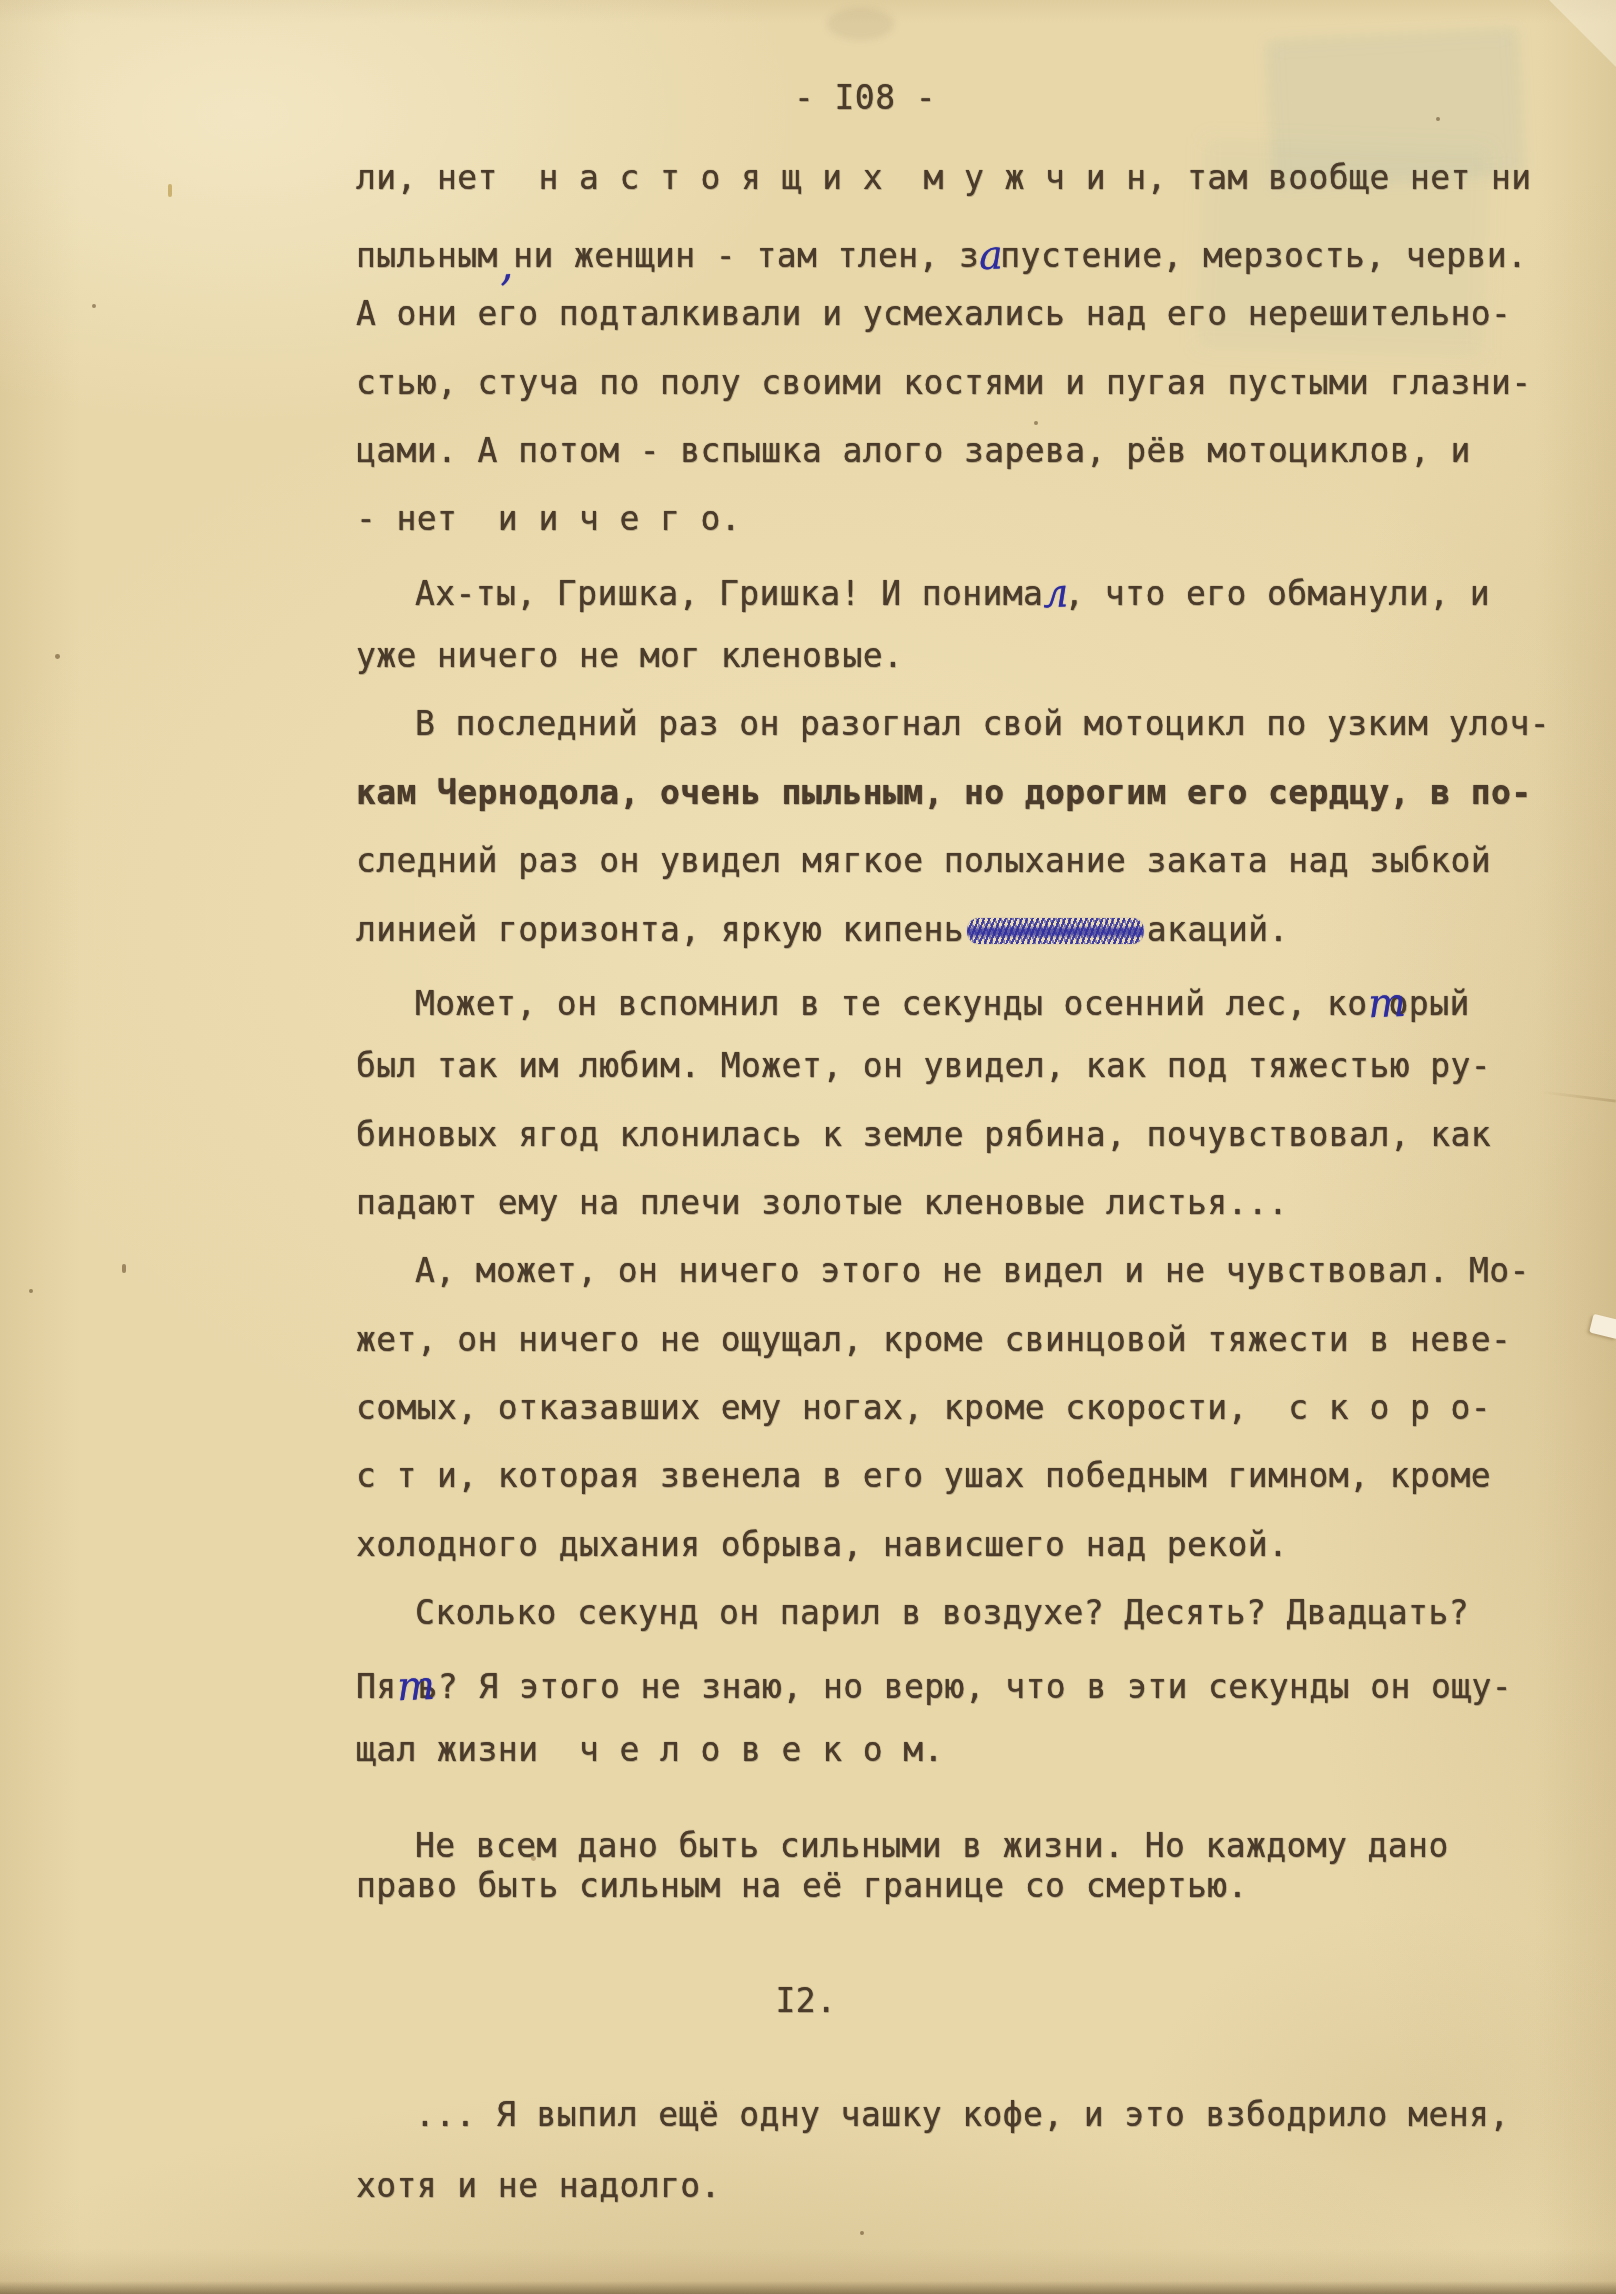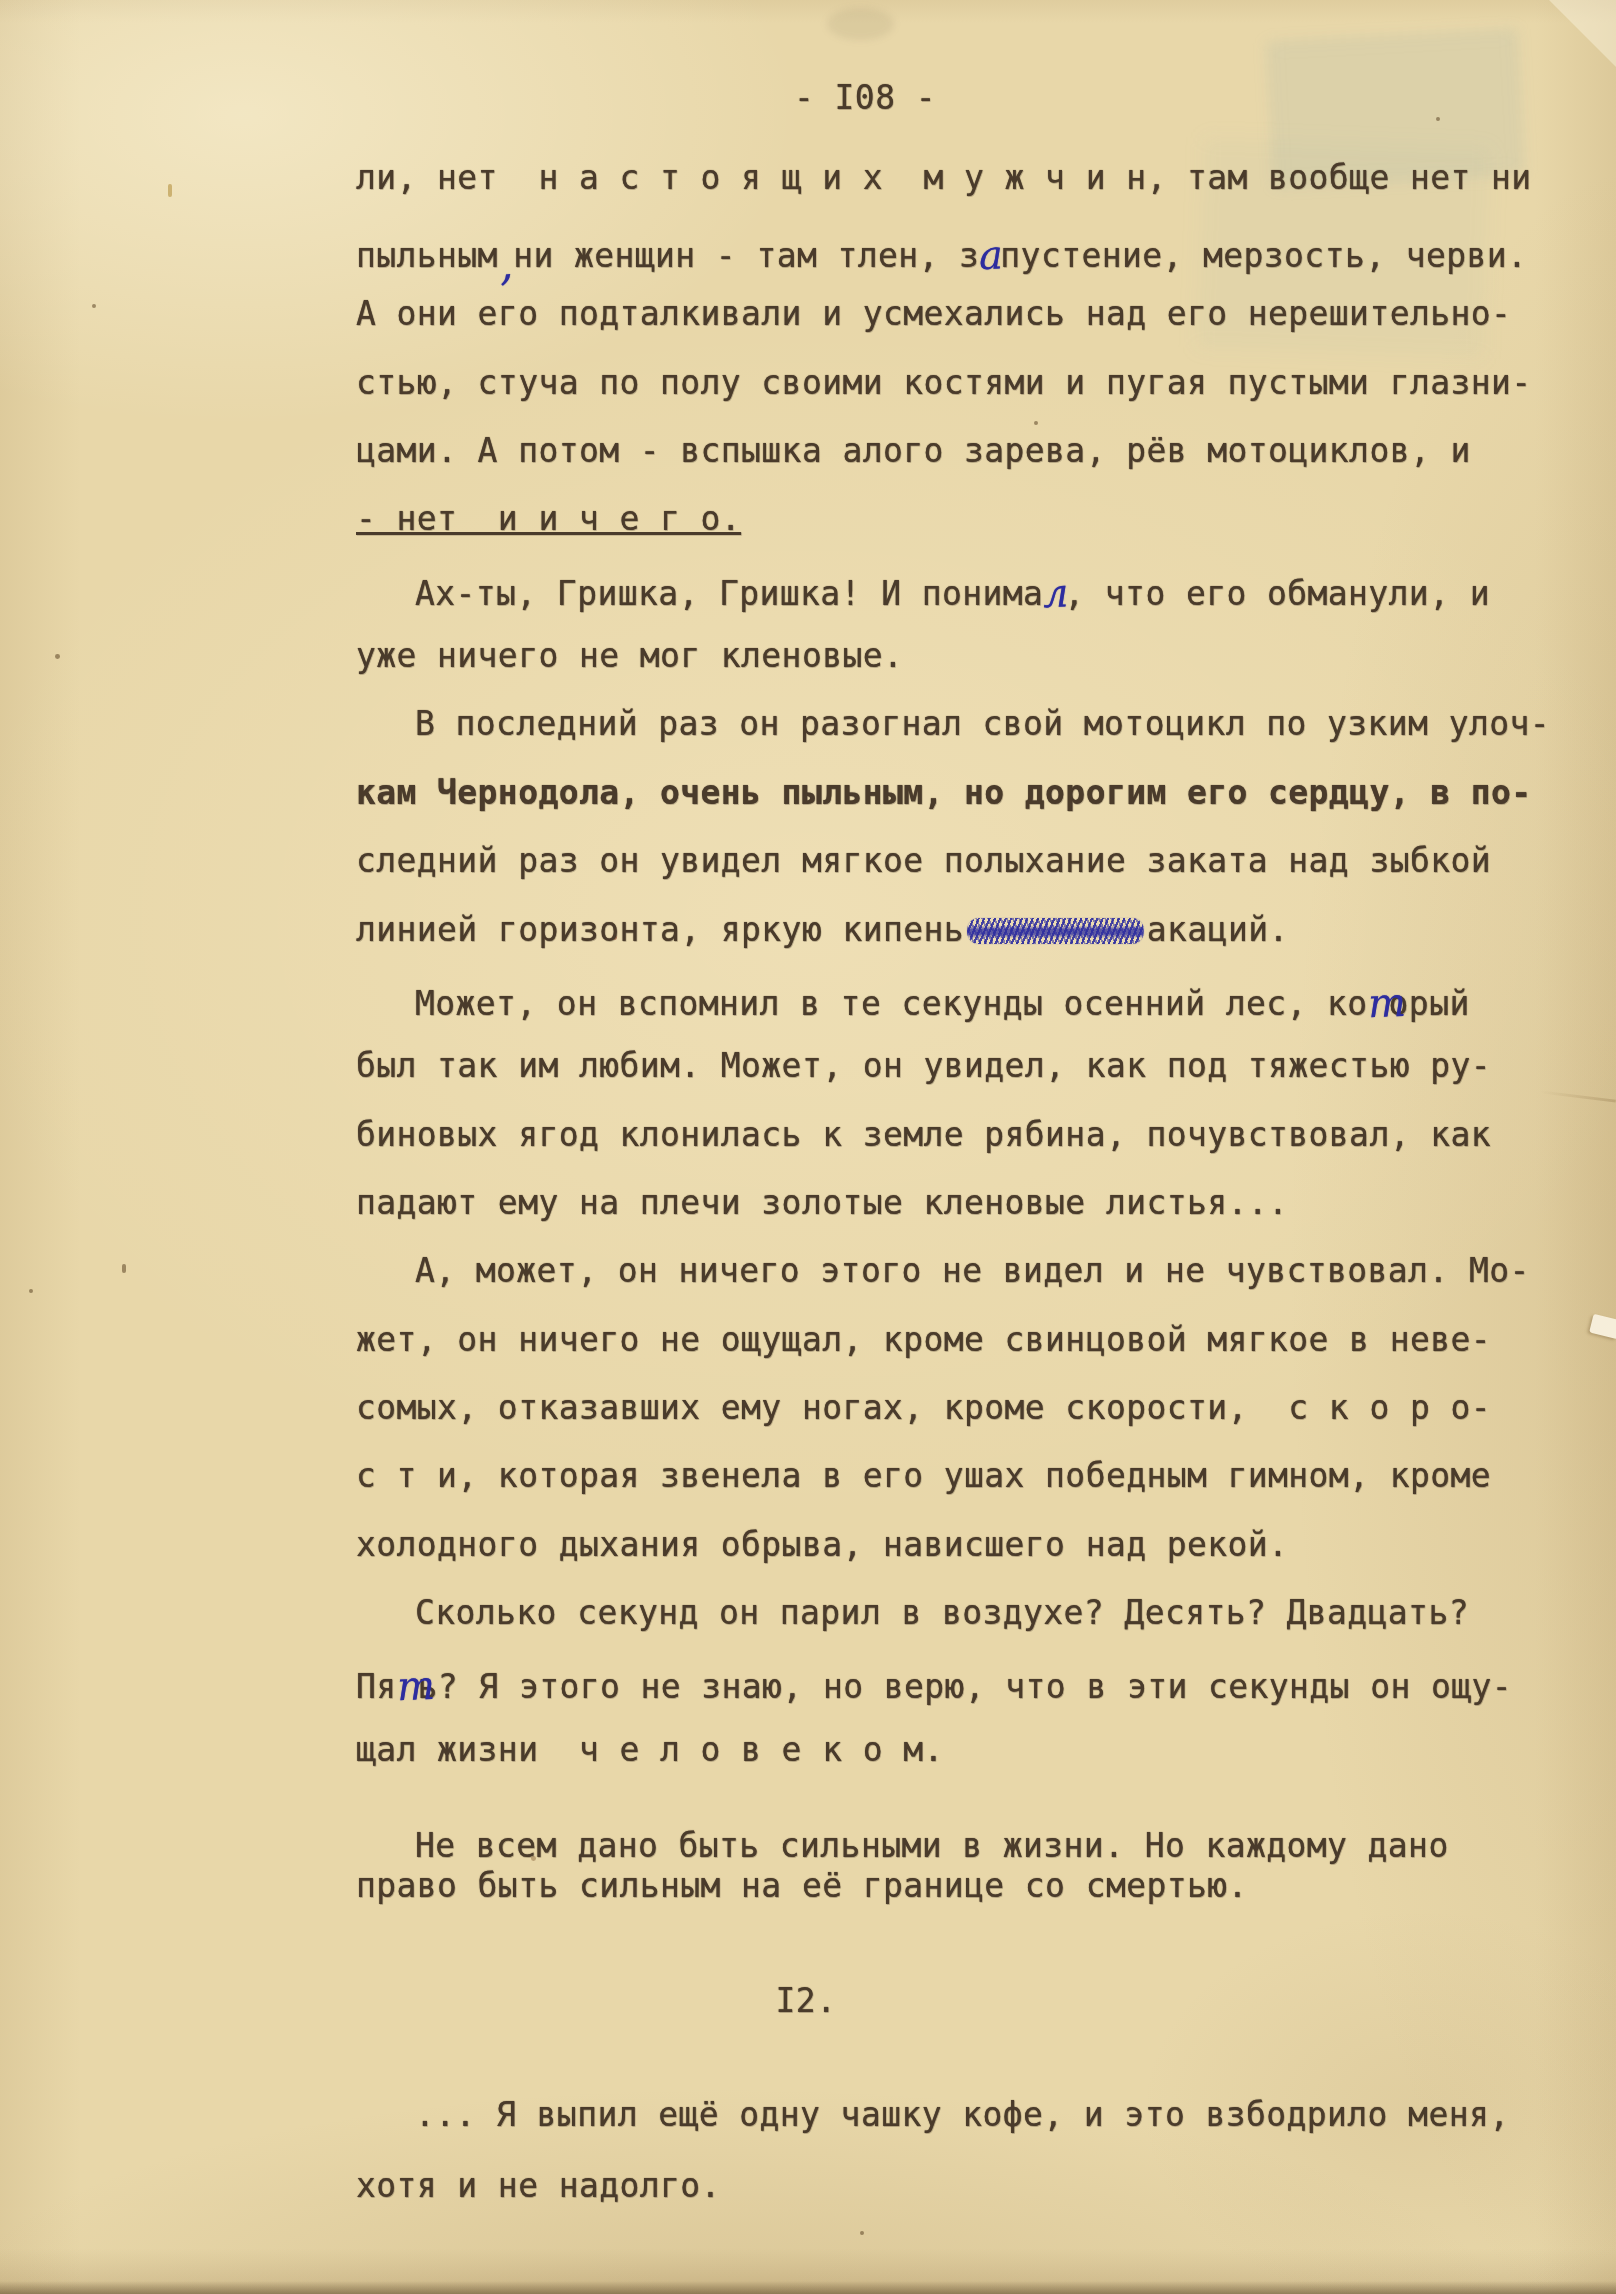--- a/index.html
+++ b/index.html
@@ -144,33 +144,33 @@
 <div class="speck" style="left:1436px;top:117px;width:3.8px;height:3.8px;"></div>
 <div class="speck" style="left:1034px;top:421px;width:3.8px;height:3.8px;"></div>
 
 <div class="typed-text page-number">- I08 -</div>
 <div id="body-block">
     <div class="line" style="top: 158px;"><span>ли, нет  н а с т о я щ и х  м у ж ч и н, там вообще нет ни</span></div>
     <div class="line" style="top: 226px;"><span>пыльным</span><span class="blue comma">,</span><span>ни женщин - там тлен, з</span><span class="blue">а</span><span>пустение, мерзость, черви.</span></div>
     <div class="line" style="top: 294px;"><span>А они его подталкивали и усмехались над его нерешительно-</span></div>
     <div class="line" style="top: 363px;"><span>стью, стуча по полу своими костями и пугая пустыми глазни-</span></div>
     <div class="line" style="top: 431px;"><span>цами. А потом - вспышка алого зарева, рёв мотоциклов, и</span></div>
-    <div class="line" style="top: 499px; text-decoration: underline;"><span>- нет  и и ч е г о.</span></div>
+    <div class="line" style="top: 499px;"><span>- нет  и и ч е г о.</span></div>
     <div class="line indent" style="top: 568px;"><span>Ах-ты, Гришка, Гришка! И понима</span><span class="blue">л</span><span>, что его обманули, и</span></div>
     <div class="line" style="top: 636px;"><span>уже ничего не мог кленовые.</span></div>
     <div class="line indent" style="top: 704px;"><span>В последний раз он разогнал свой мотоцикл по узким улоч-</span></div>
     <div class="line" style="top: 773px; font-weight: bold;"><span>кам Чернодола, очень пыльным, но дорогим его сердцу, в по-</span></div>
     <div class="line" style="top: 841px;"><span>следний раз он увидел мягкое полыхание заката над зыбкой</span></div>
     <div class="line" style="top: 910px;"><span>линией горизонта, яркую кипень</span><span class="scribble"></span><span>акаций.</span></div>
     <div class="line indent" style="top: 978px;"><span>Может, он вспомнил в те секунды осенний лес, ко</span><span class="blue">т</span><span>орый</span></div>
     <div class="line" style="top: 1046px;"><span>был так им любим. Может, он увидел, как под тяжестью ру-</span></div>
     <div class="line" style="top: 1115px;"><span>биновых ягод клонилась к земле рябина, почувствовал, как</span></div>
     <div class="line" style="top: 1183px;"><span>падают ему на плечи золотые кленовые листья...</span></div>
     <div class="line indent" style="top: 1251px;"><span>А, может, он ничего этого не видел и не чувствовал. Мо-</span></div>
-    <div class="line" style="top: 1320px;"><span>жет, он ничего не ощущал, кроме свинцовой мягкое в неве-</span></div>
+    <div class="line" style="top: 1320px;"><span>жет, он ничего не ощущал, кроме свинцовой тяжести в неве-</span></div>
     <div class="line" style="top: 1388px;"><span>сомых, отказавших ему ногах, кроме скорости,  с к о р о-</span></div>
     <div class="line" style="top: 1456px;"><span>с т и, которая звенела в его ушах победным гимном, кроме</span></div>
     <div class="line" style="top: 1525px;"><span>холодного дыхания обрыва, нависшего над рекой.</span></div>
     <div class="line indent" style="top: 1593px;"><span>Сколько секунд он парил в воздухе? Десять? Двадцать?</span></div>
     <div class="line" style="top: 1661px;"><span>Пя</span><span class="blue">т</span><span>ь? Я этого не знаю, но верю, что в эти секунды он ощу-</span></div>
     <div class="line" style="top: 1730px;"><span>щал жизни  ч е л о в е к о м.</span></div>
     <div class="line indent" style="top: 1798px; margin-top: 28px;"><span>Не всем дано быть сильными в жизни. Но каждому дано</span></div>
     <div class="line" style="top: 1866px;"><span>право быть сильным на её границе со смертью.</span></div>
   </div>
 <div class="typed-text section-number">I2.</div>

